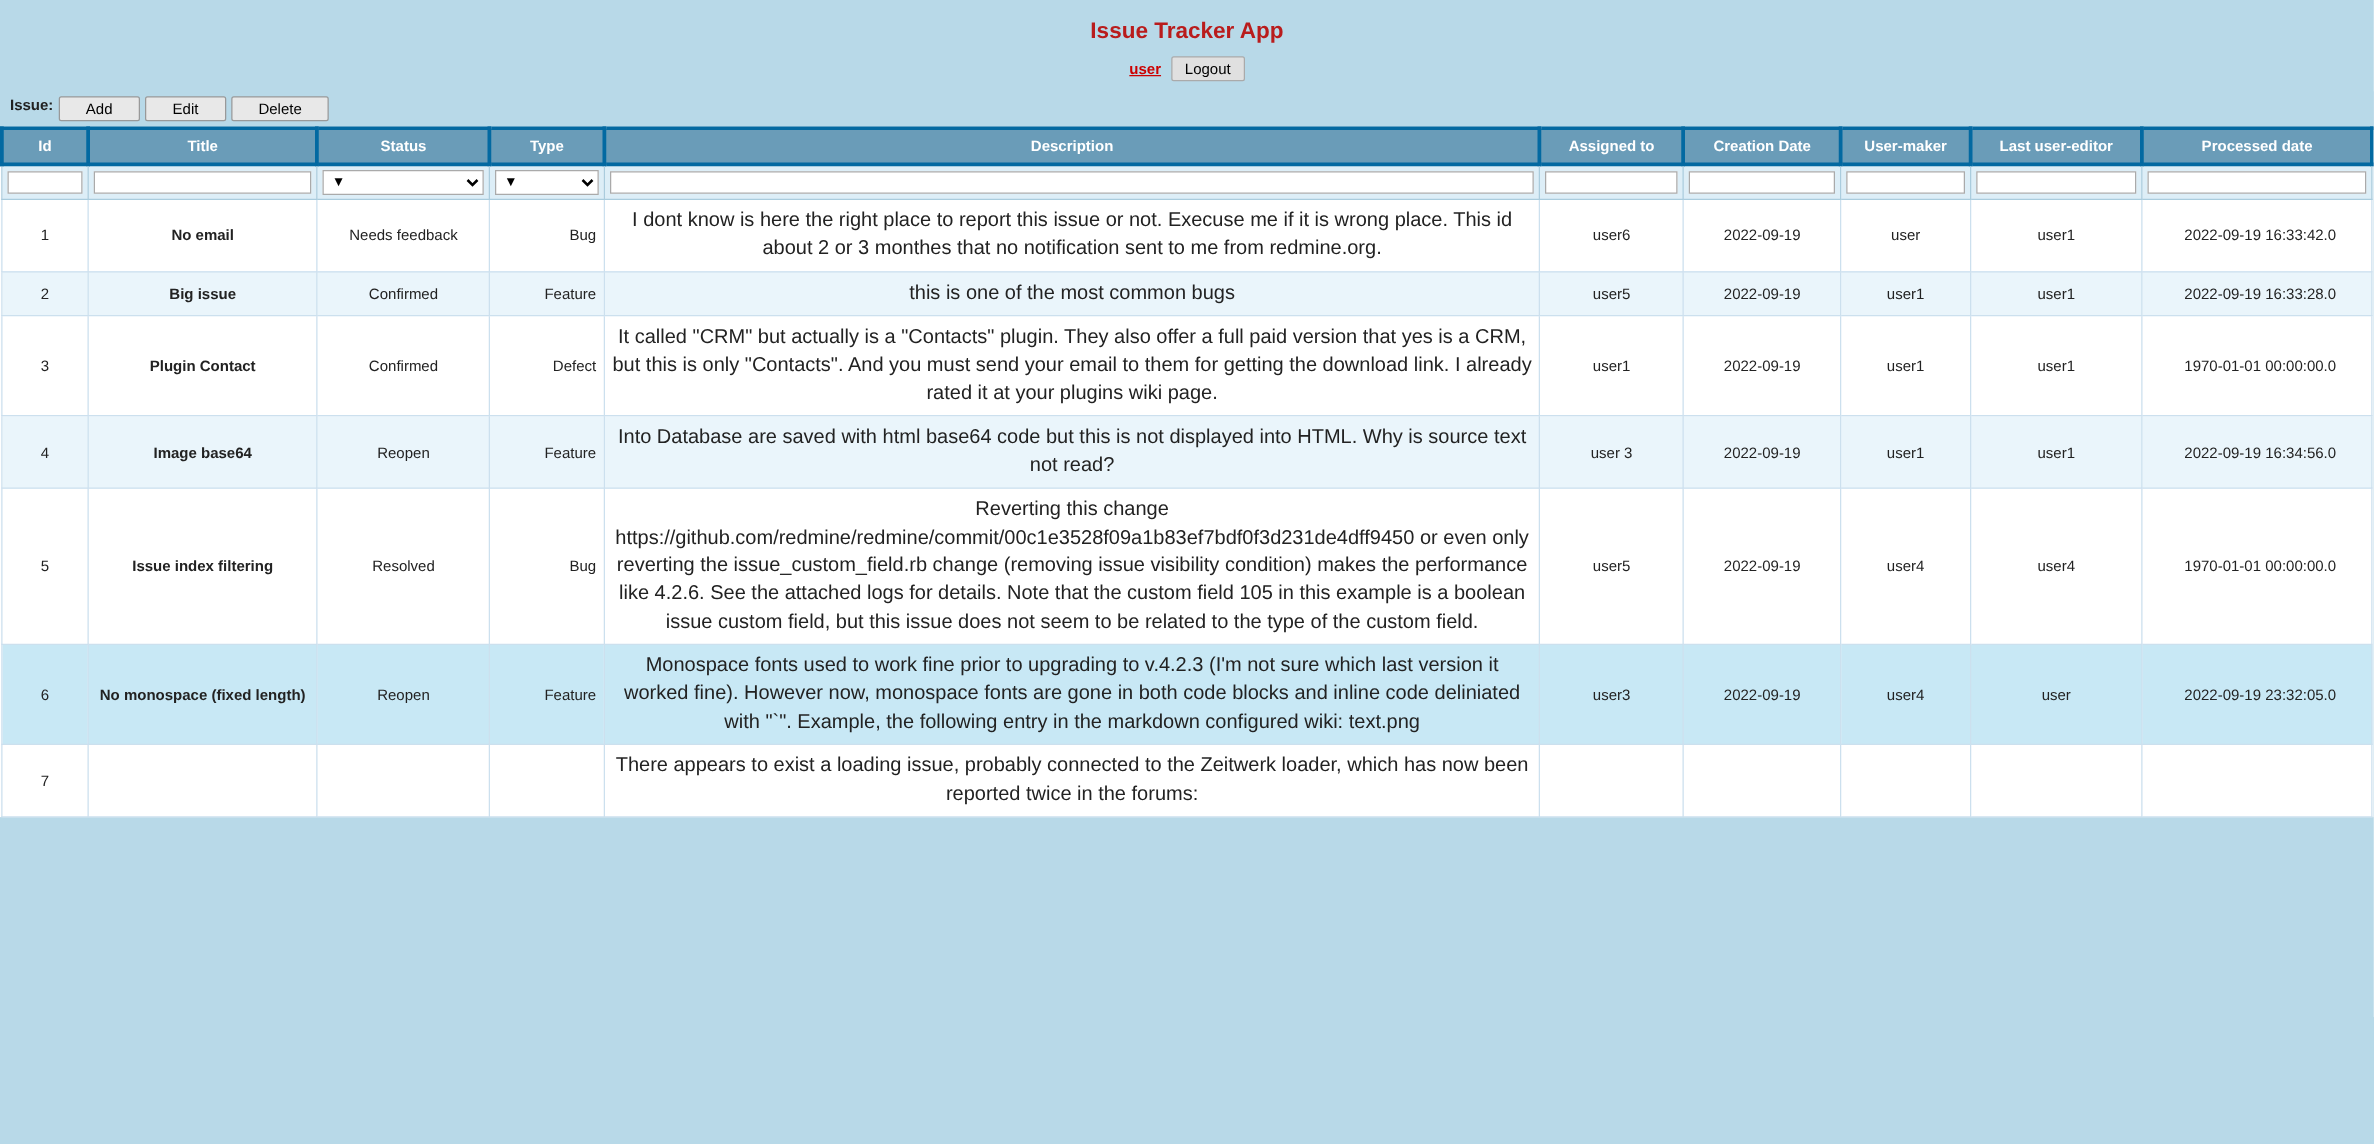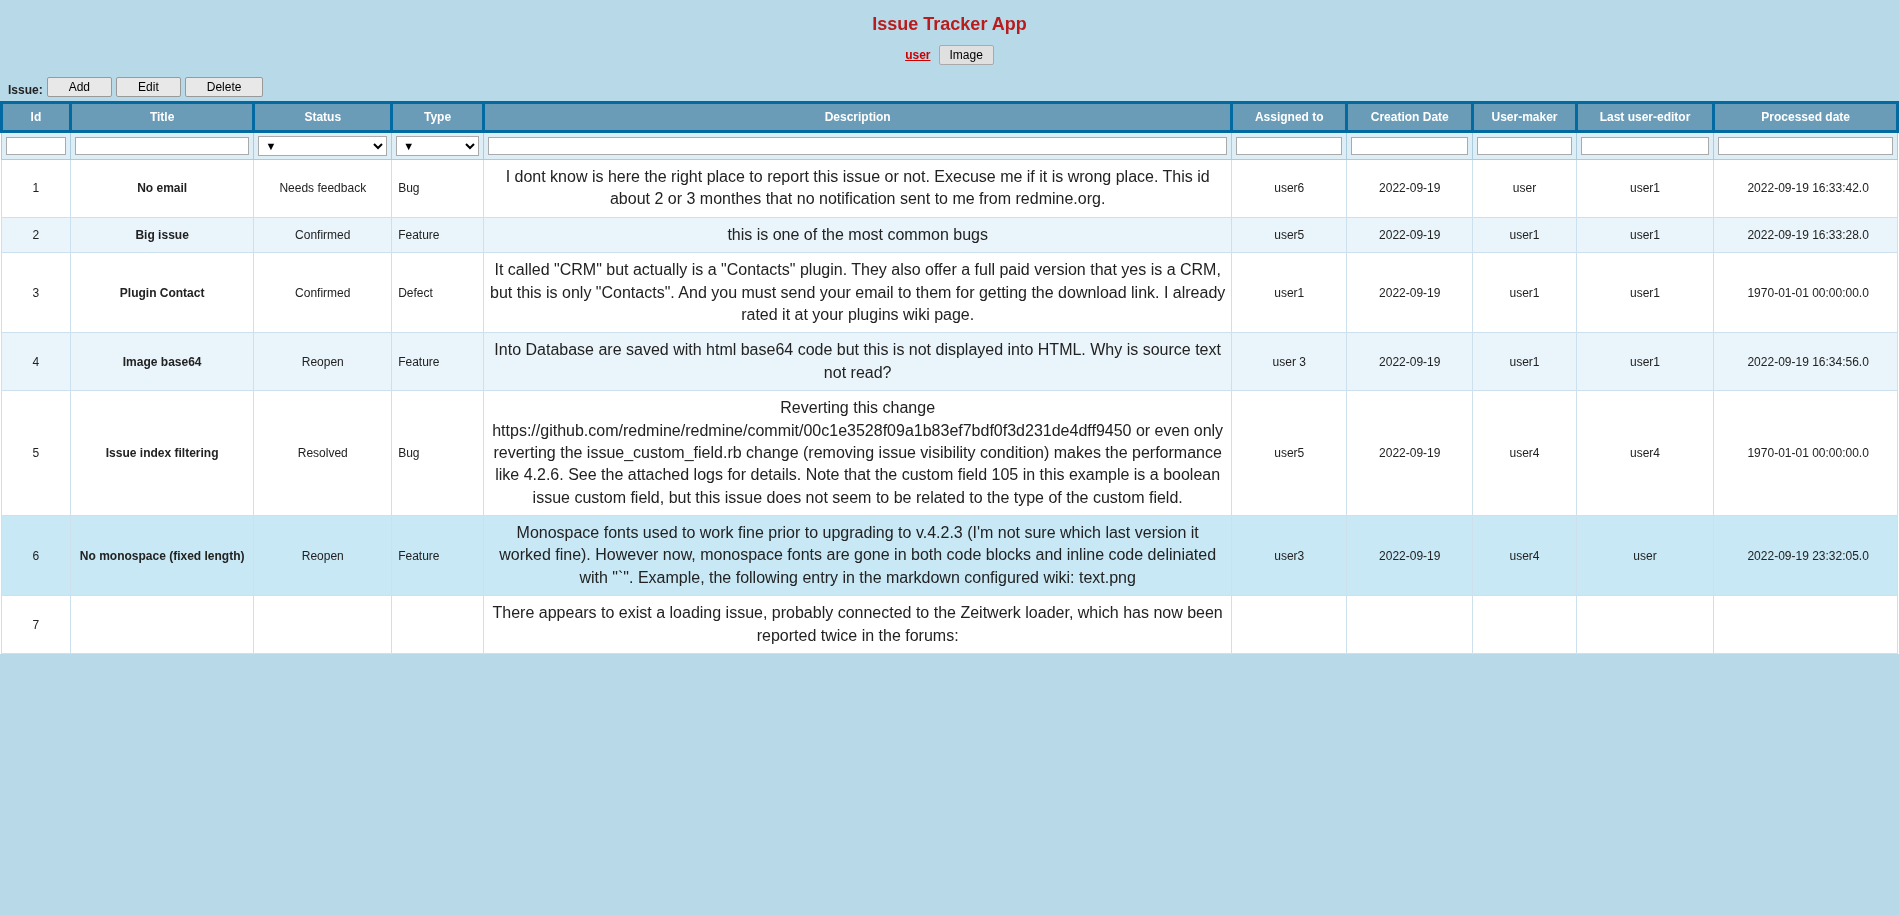--- a/index.html
+++ b/index.html
@@ -34,21 +34,21 @@
     .logout-btn {
       background: #e0e0e0;
       border: 1px solid #aaa;
       padding: 2px 10px;
       cursor: pointer;
       font-size: 12px;
       border-radius: 2px;
     }
     .issue-bar {
       display: flex;
-      align-items: flex-end;
+      align-items: flex-start;
       gap: 4px;
       padding: 4px 8px;
       background: #b8d9e8;
     }
     .issue-label {
       font-weight: bold;
       font-size: 12px;
     }
     .action-btn {
       background: #e8e8e8;
@@ -121,21 +121,21 @@
     tbody td.title-col {
       font-weight: bold;
       text-align: center;
       width: 160px;
     }
     tbody td.status-col {
       text-align: center;
       width: 120px;
     }
     tbody td.type-col {
-      text-align: left;
+      text-align: right;
       width: 80px;
     }
     tbody td.desc-col {
       text-align: center;
       width: 220px;
       font-size: 16px;
       line-height: 1.4;
     }
     tbody td.assigned-col {
       text-align: center;
@@ -161,21 +161,21 @@
   </style>
 </head>
 <body>
 
 <div class="top-header">
   <h1>Issue Tracker App</h1>
 </div>
 
 <div class="user-bar">
   <span class="user-link">user</span>
-  <button class="logout-btn">Image</button>
+  <button class="logout-btn">Logout</button>
 </div>
 
 <div class="issue-bar">
   <span class="issue-label">Issue:</span>
   <button class="action-btn">Add</button>
   <button class="action-btn">Edit</button>
   <button class="action-btn">Delete</button>
 </div>
 
 <div class="table-container">

